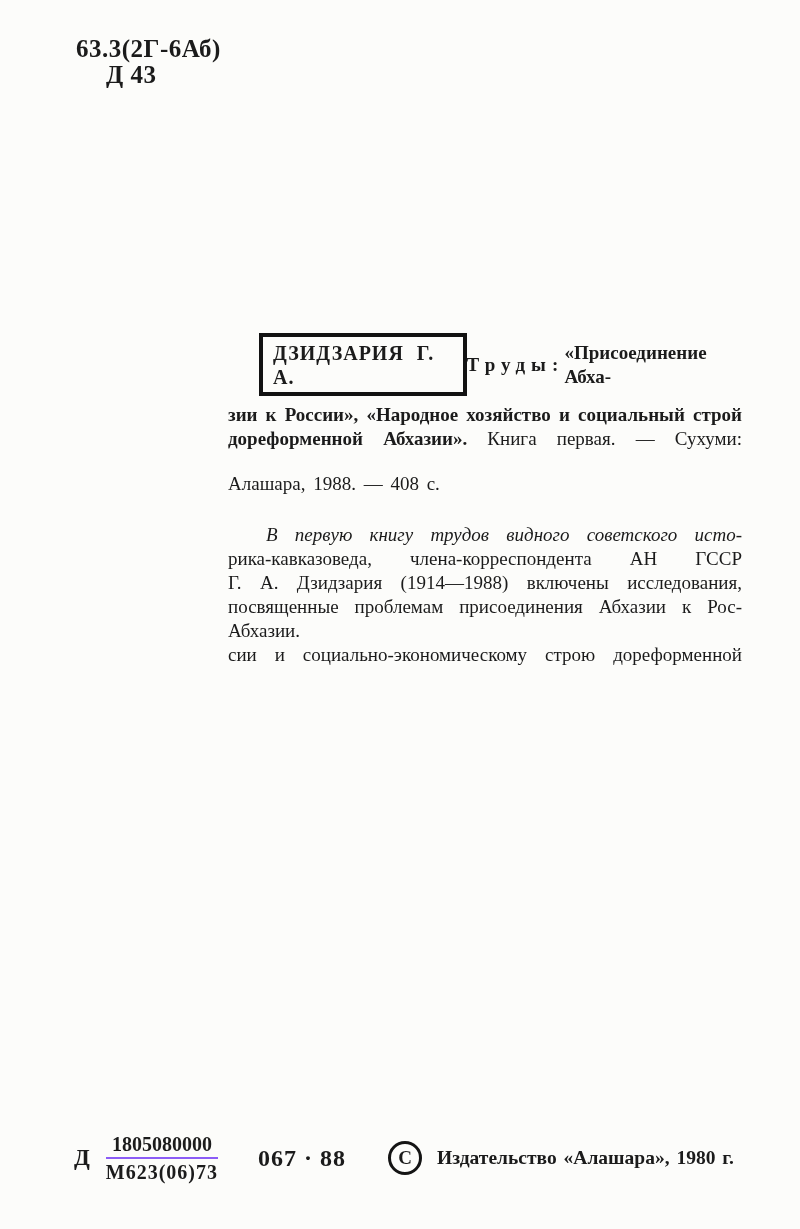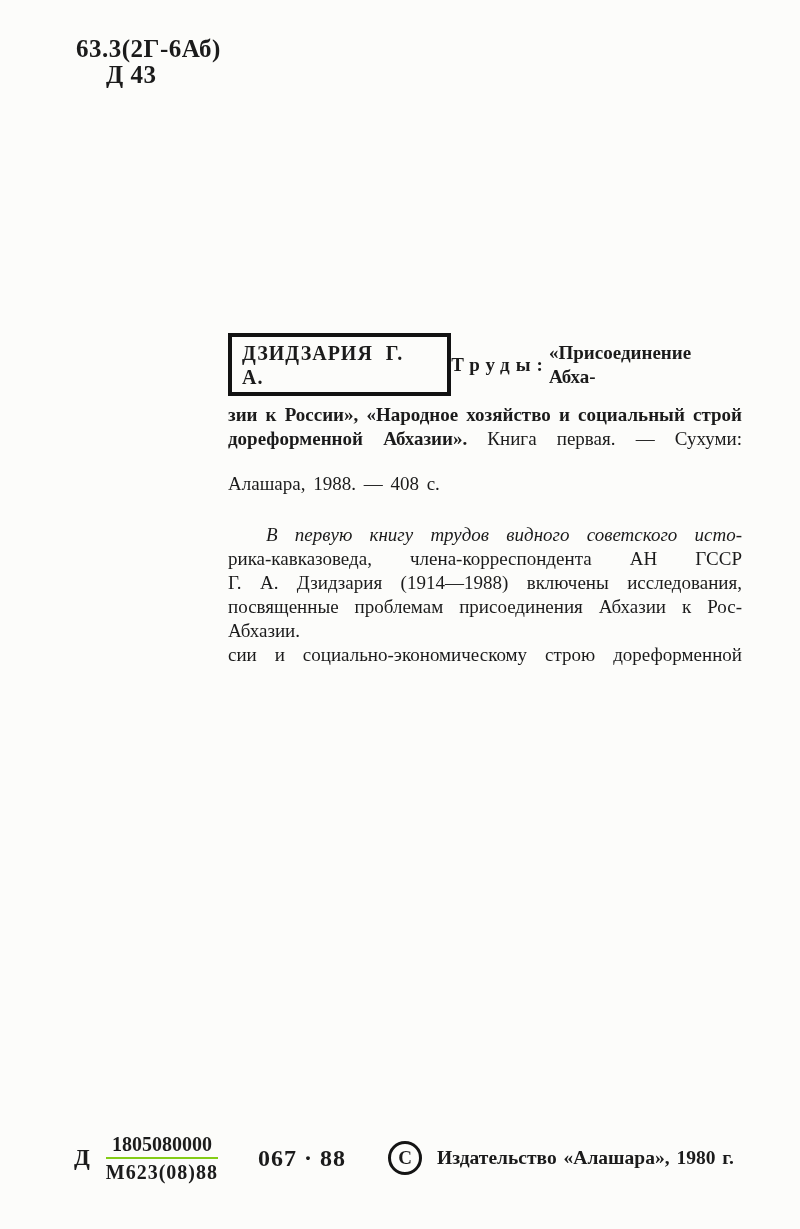--- a/index.html
+++ b/index.html
@@ -34,20 +34,21 @@
     top: 333px;
     width: 514px;
     font-size: 19px;
     line-height: 24px;
   }
   .biblio-line1 {
     display: flex;
     align-items: center;
     justify-content: space-between;
     margin-bottom: 7px;
+    margin-left: 31px;
   }
   .author-box {
     display: inline-block;
     border: 4px solid #121212;
     padding: 4px 10px 3px 10px;
     font-weight: bold;
     font-size: 20px;
     word-spacing: 7px;
     letter-spacing: 1px;
   }
@@ -92,21 +93,21 @@
   .imprint-letter { font-size: 23px; }
   .fraction {
     display: inline-block;
     text-align: center;
     margin-left: 16px;
     font-size: 20px;
     line-height: 24px;
   }
   .fraction .num {
     display: block;
-    border-bottom: 2px solid #84cc16;
+    border-bottom: 2px solid #8b5cf6;
     padding: 0 4px 1px 4px;
   }
   .fraction .den { display: block; padding-top: 1px; letter-spacing: 1px; }
   .order-code { margin-left: 40px; font-size: 24px; letter-spacing: 1px; }
   .copyright-circle {
     margin-left: 42px;
     width: 34px;
     height: 34px;
     border: 3.5px solid #141414;
     border-radius: 50%;
@@ -149,20 +150,20 @@
       <div class="aline">посвященные проблемам присоединения Абхазии к Рос-</div>
       <div class="aline last">Абхазии.</div>
       <div class="aline">сии и социально-экономическому строю дореформенной</div>
     </div>
   </div>
 
   <div class="imprint">
     <span class="imprint-letter">Д</span>
     <span class="fraction">
       <span class="num">1805080000</span>
-      <span class="den">М623(08)88</span>
+      <span class="den">М623(06)73</span>
     </span>
     <span class="order-code">067 · 88</span>
     <span class="copyright-circle">С</span>
     <span class="publisher">Издательство «Алашара», 1980 г.</span>
   </div>
 
 </div>
 
 </body></html>

